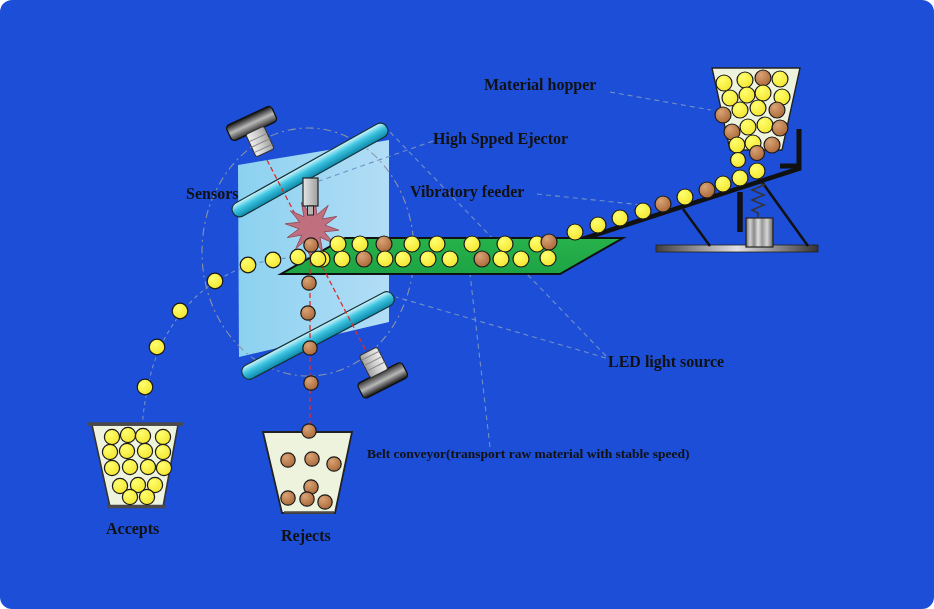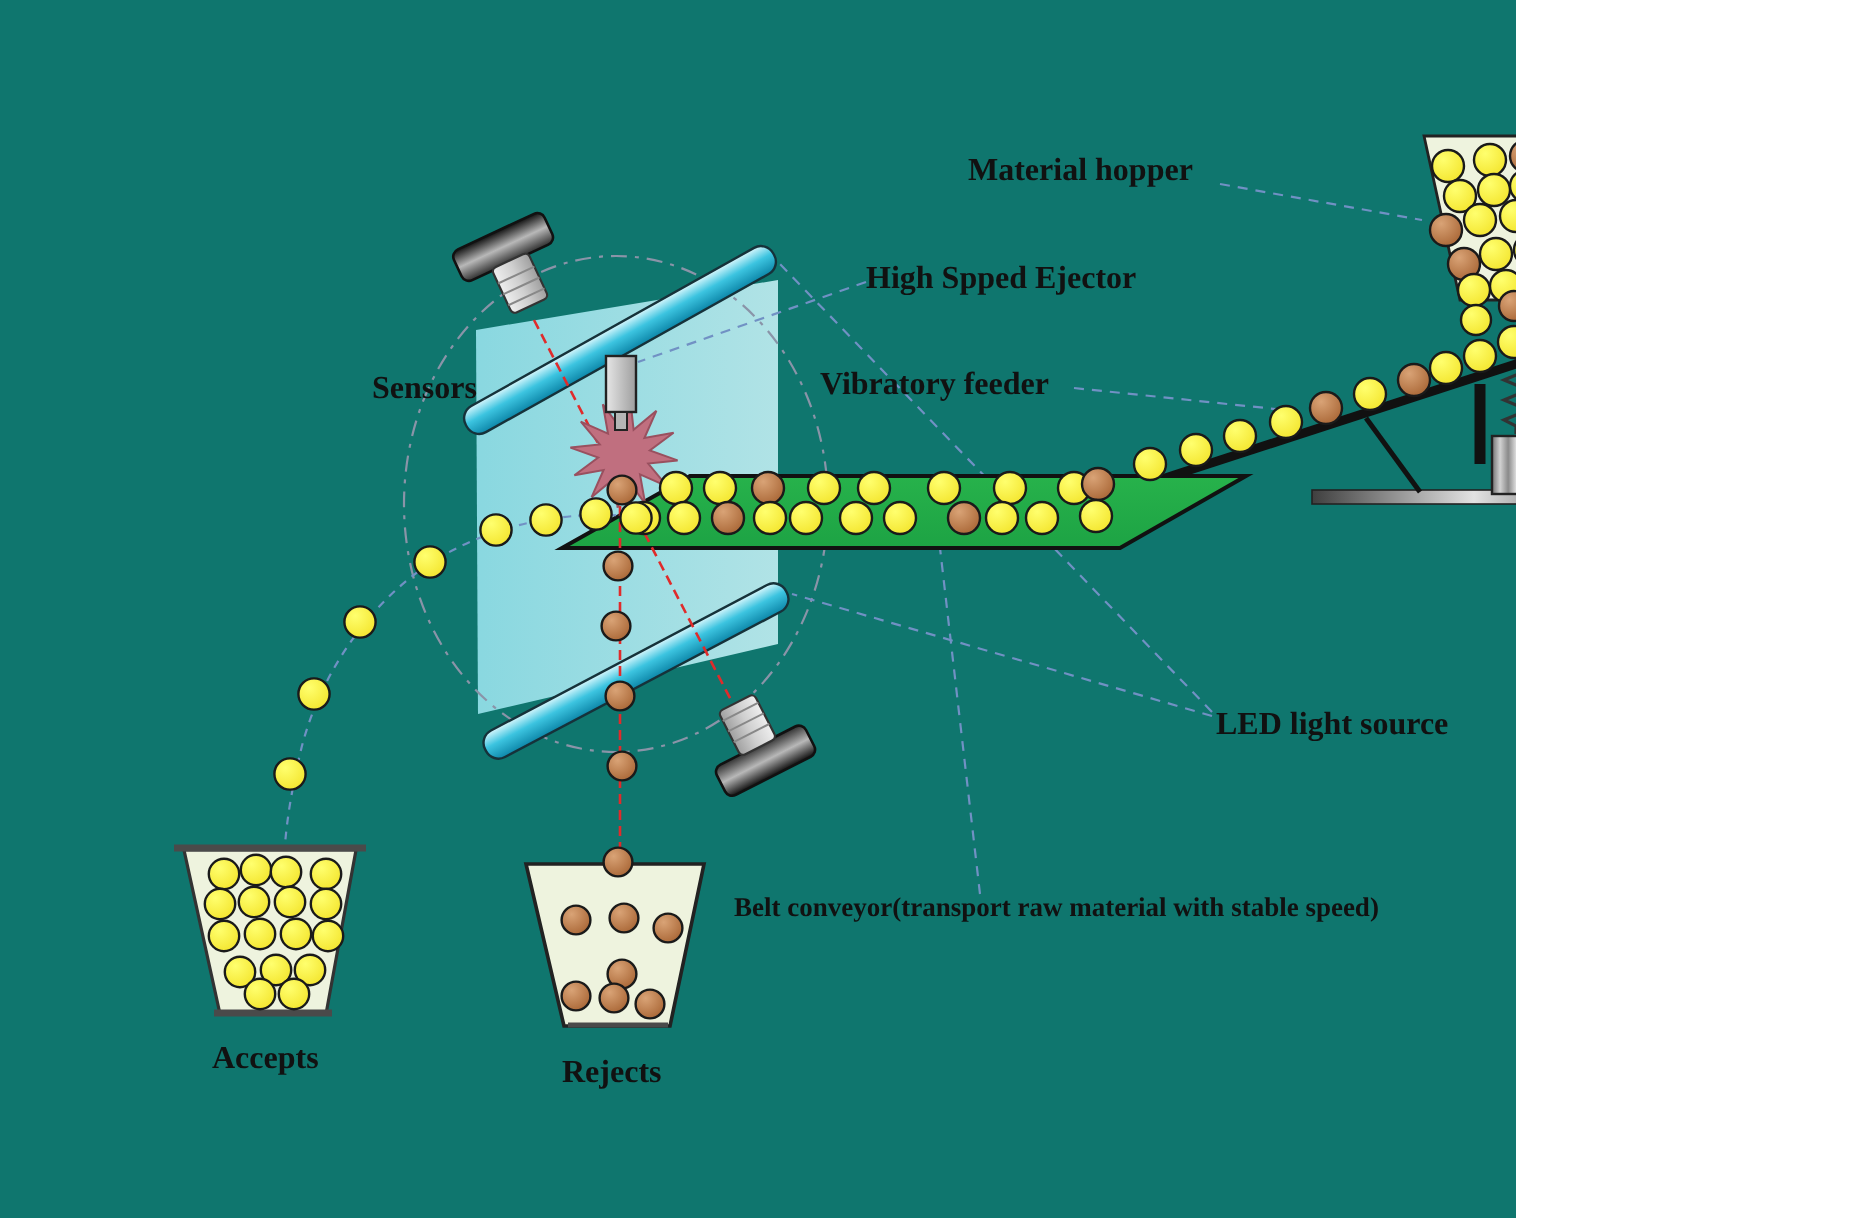--- a/index.html
+++ b/index.html
@@ -1,17 +1,17 @@
 <!DOCTYPE html>
 <html style="--yellow-ball: #f2e227; --yellow-ball-hi: #ffff6e; --brown-ball: #a4602f; --brown-ball-hi: #d9a376; --belt-green: #27b24b; --belt-green-dark: #1da344; --led-cyan: #3cc4e0; --led-cyan-dark: #0d87a9; --led-cyan-light: #d8f7fc; --panel-cyan: #9fe9f4; --panel-cyan-light: #cdf6fb; --starburst-pink: #c06f7f; --starburst-pink-dark: #99505f; --leader-blue: #7191c4; --sight-red: #e02b2b; --arc-gray: #8a94a8; --bin-fill: #eef3de; --outline: #1a1a1a;"><head>
 <meta charset="utf-8">
 <style>
   html,body{margin:0;padding:0;background:#ffffff;}
-  .stage{position:relative;width:758px;height:609px;background:#0f766e;overflow:hidden;
-         font-family:"Liberation Serif","DejaVu Serif",serif;}
+  .stage{position:relative;width:934px;height:609px;background:#1d4ed8;overflow:hidden;
+         font-family:"Liberation Serif","DejaVu Serif",serif;border-radius:12px;}
   svg{display:block;}
   .lbl{font-family:"Liberation Serif","DejaVu Serif",serif;font-weight:bold;
        font-size:16px;fill:#111;}
   .lbl-small{font-family:"Liberation Serif","DejaVu Serif",serif;font-weight:bold;
        font-size:13.5px;fill:#111;}
   .leader{stroke:var(--leader-blue,#7191c4);stroke-width:1.1;stroke-dasharray:5 4;fill:none;}
   .sight{stroke:var(--sight-red,#e02b2b);stroke-width:1.3;stroke-dasharray:5 3;fill:none;}
   .traj{stroke:var(--leader-blue,#7191c4);stroke-width:1.1;stroke-dasharray:4 3.5;fill:none;}
   .arc-circle{stroke:var(--arc-gray,#8a94a8);stroke-width:1.1;stroke-dasharray:8 4 2 4;fill:none;}
 </style>

